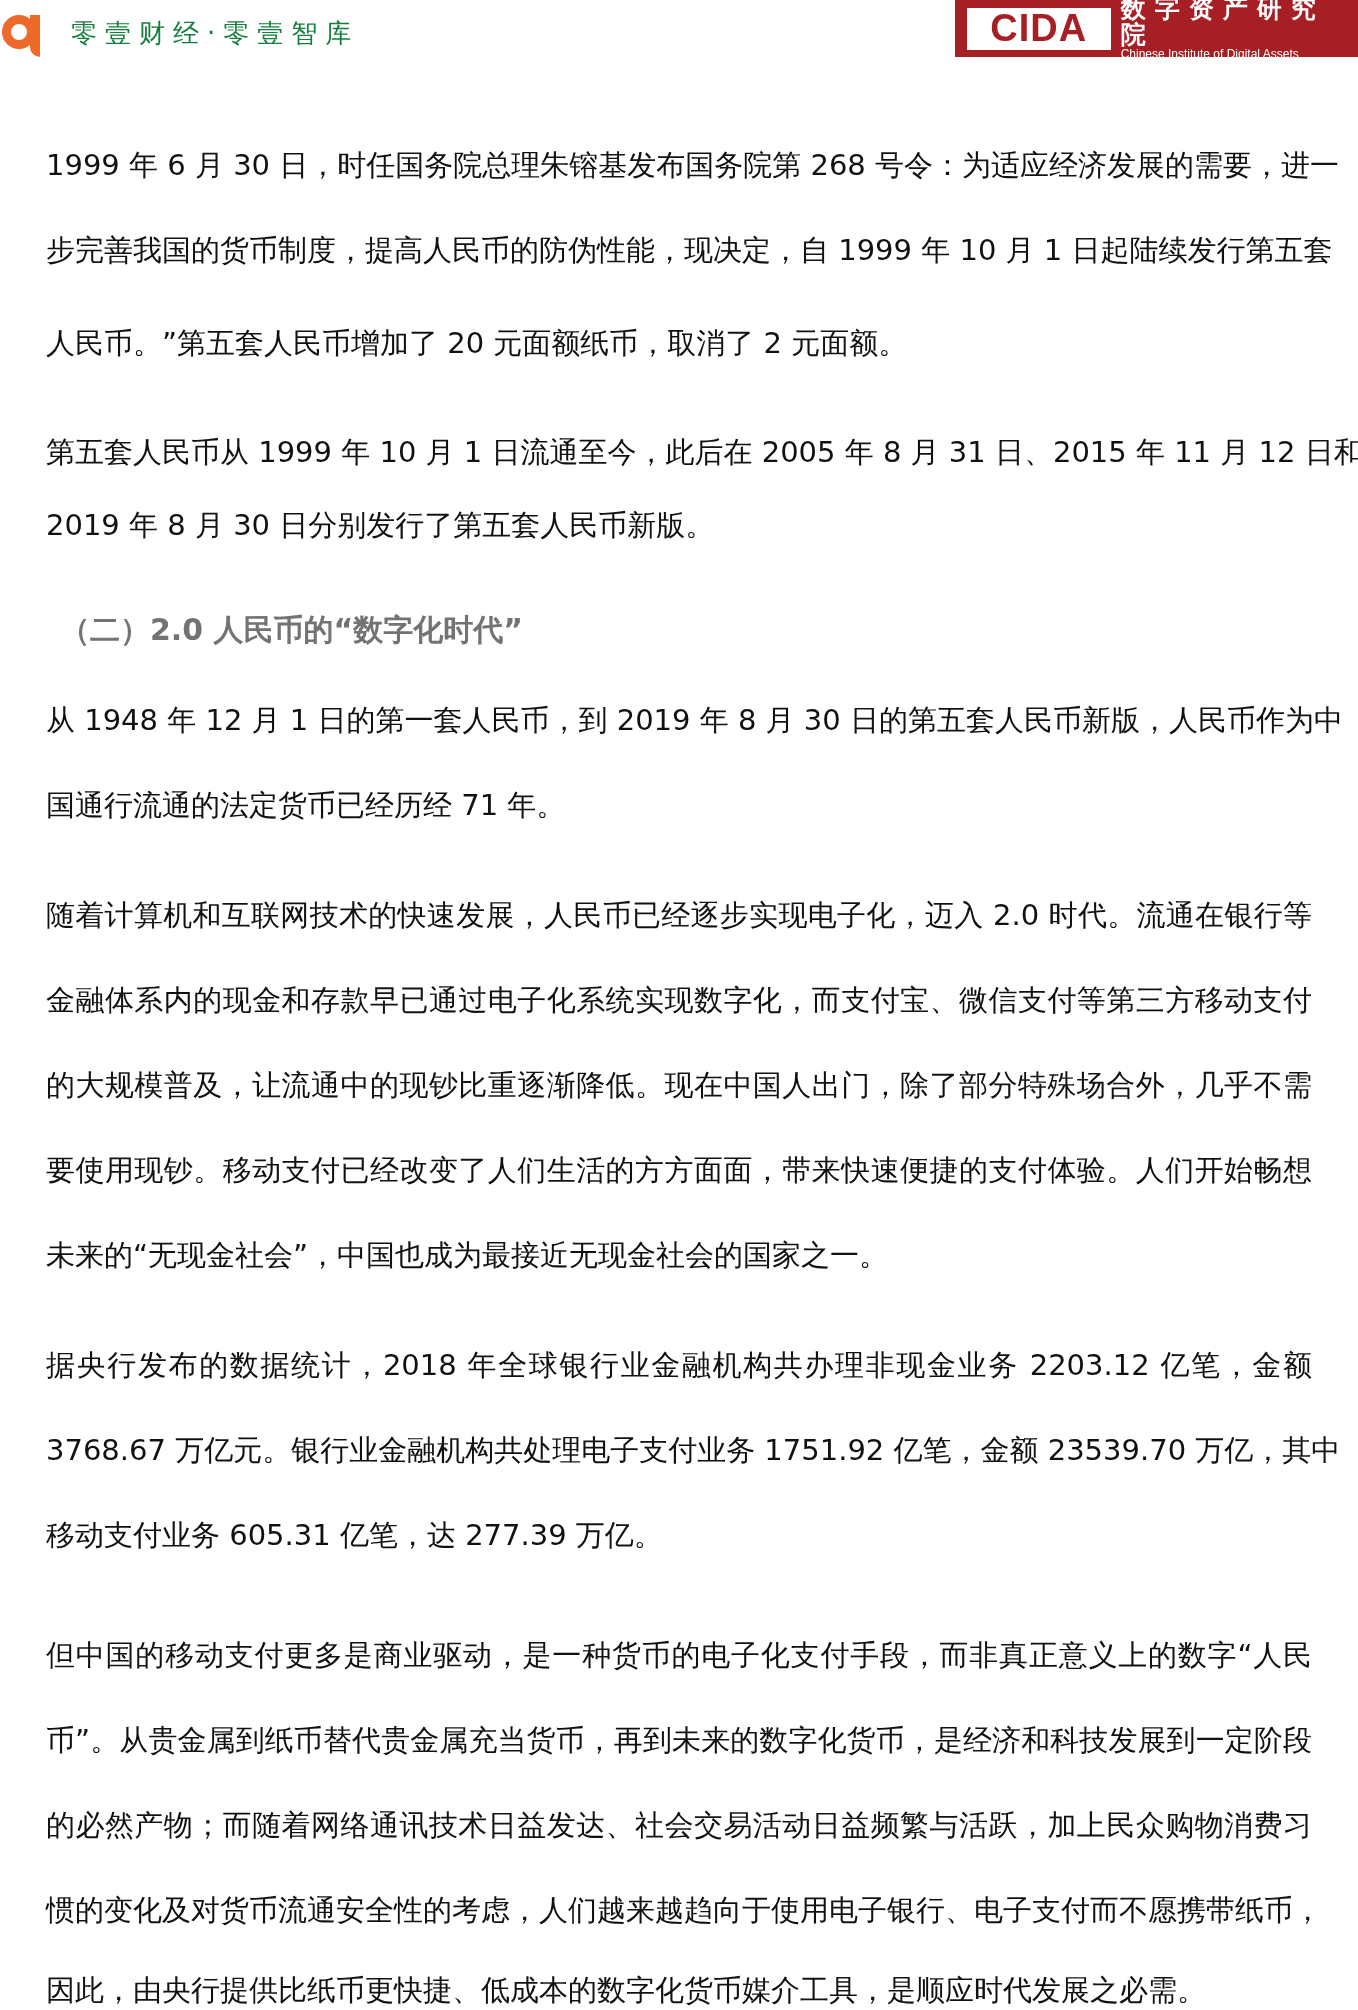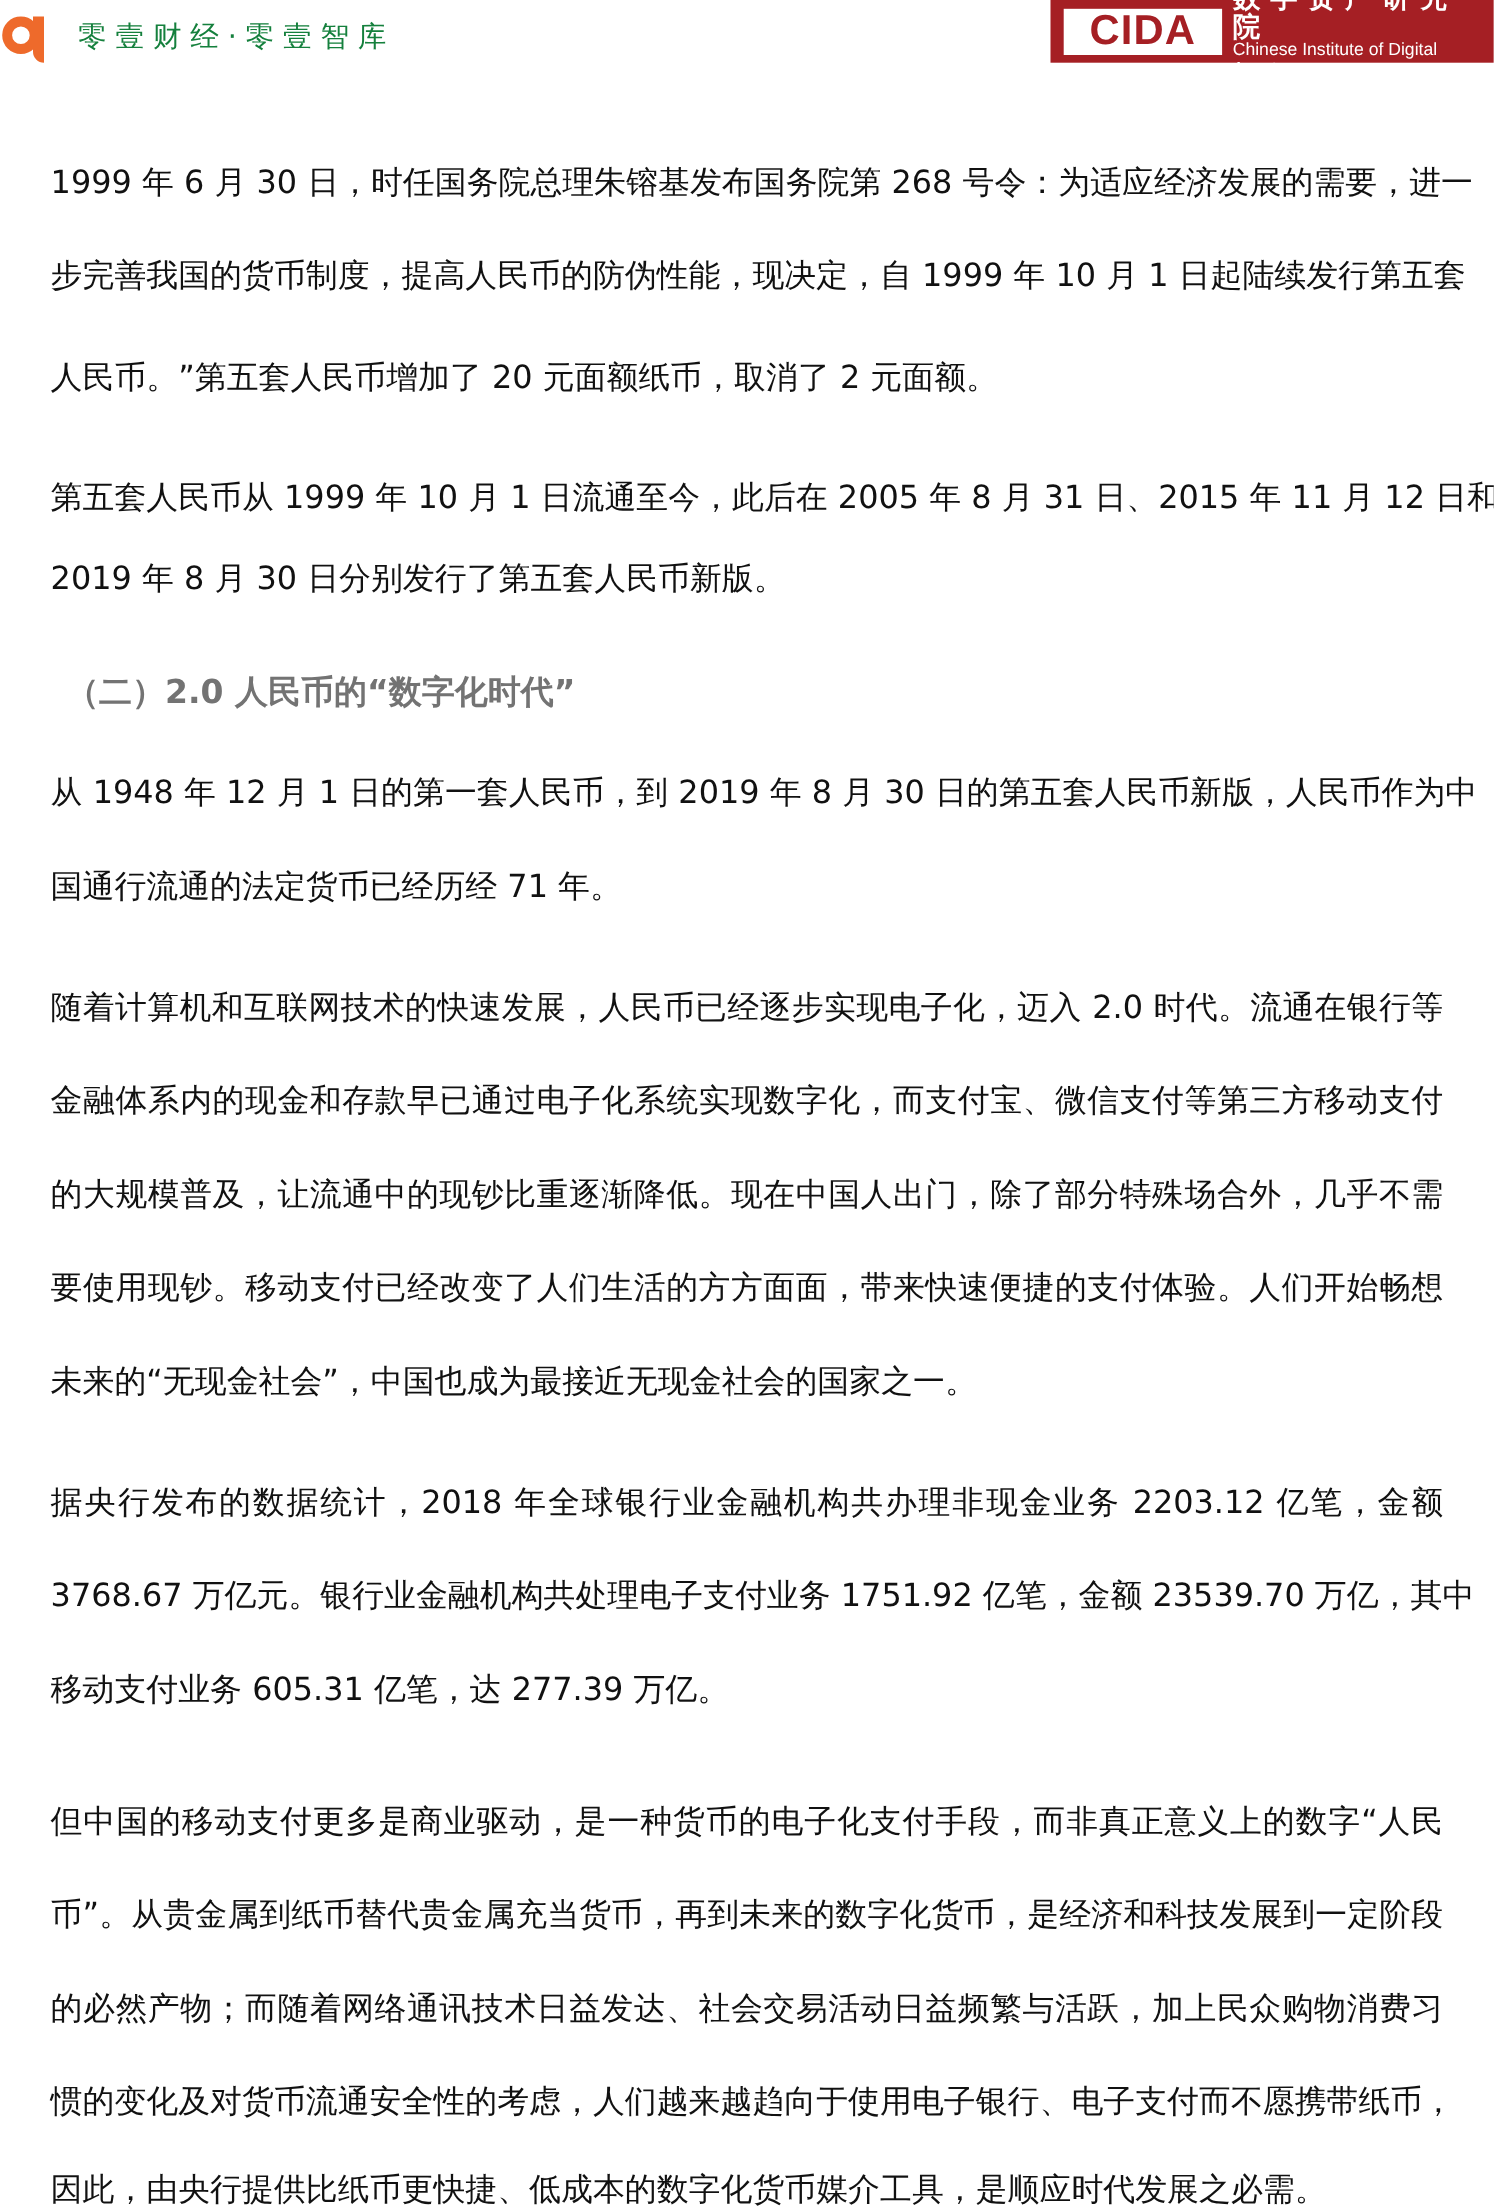--- a/index.html
+++ b/index.html
@@ -13,21 +13,21 @@
                   border-radius: 0 0 0 10px; }
   .brand-text { font-size: 26px; letter-spacing: 8px; color: #15803d; margin-left: 29px; font-weight: normal; }
   .cida { position: absolute; left: 955px; top: 0; width: 403px; height: 57px; background: #a51f24;
           display: flex; align-items: center; }
   .cida-mark { margin-left: 12px; height: 42px; width: 144px; background: #fff; display: flex; align-items: center;
                justify-content: center; }
   .cida-mark span { font-family: "Liberation Sans", sans-serif; font-size: 38px; font-weight: bold; color: #a51f24;
                     letter-spacing: 1px; }
   .cida-text { margin-left: 10px; color: #fff; display: flex; flex-direction: column; line-height: 1.05; }
   .cida-cn { font-size: 25px; letter-spacing: 9px; font-weight: bold; }
-  .cida-en { font-family: "Liberation Sans", sans-serif; font-size: 16px; }
+  .cida-en { font-family: "Liberation Sans", sans-serif; font-size: 12px; }
   .content { position: absolute; left: 46px; top: 0; width: 1266px; }
   .line { position: absolute; left: 0; width: 1266px; font-size: 29px; line-height: 40px; white-space: nowrap;
           text-align: justify; text-align-last: justify; }
   .line.last { text-align-last: left; }
   .heading { position: absolute; left: 14px; font-size: 30px; line-height: 40px; font-weight: bold; color: #737373; white-space: nowrap; }
 </style>
 </head>
 <body>
 
 <div class="header-left">

